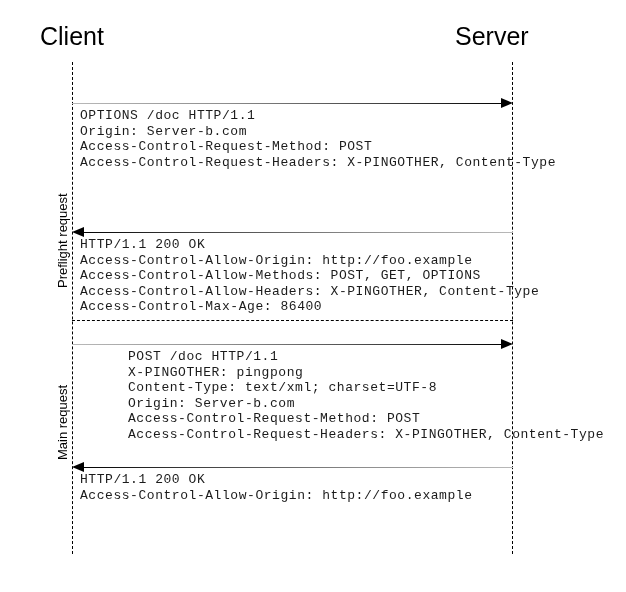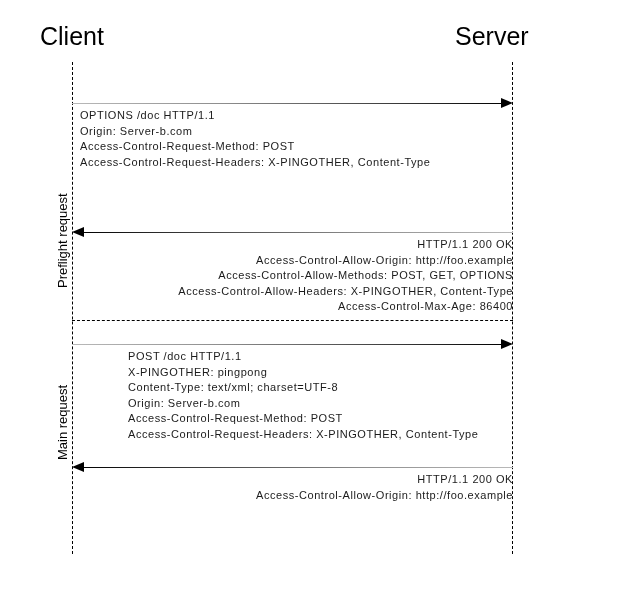--- a/index.html
+++ b/index.html
@@ -109,29 +109,29 @@
   }
 
   #arrow-preflight-request { left: 72px; width: 441px; top: 98px; }
   #arrow-preflight-response { left: 72px; width: 441px; top: 227px; }
   #arrow-main-request      { left: 72px; width: 441px; top: 339px; }
   #arrow-main-response     { left: 72px; width: 441px; top: 462px; }
 
   
   .message-block {
     position: absolute;
-    font-family: Liberation Sans, sans-serif;
-    font-size: 11px;
+    font-family: Liberation Mono, monospace;
+    font-size: 13px;
     line-height: 15.6px;
     color: #1b1b1b;
     white-space: pre;
     letter-spacing: 0.55px;
   }
   .message-block.align-left  { text-align: left; }
-  .message-block.align-right { text-align: right; }
+  .message-block.align-right { text-align: left; }
 
   #msg-preflight-request  { left: 80px;  top: 108px; }
   #msg-preflight-response { left: 80px;  width: 433px; top: 237px; }
   #msg-main-request       { left: 80px;  top: 349px; margin-left: 48px; }
   #msg-main-response      { left: 80px;  width: 433px; top: 472px; }
 
   .message-line { display: block; }
 </style>
 </head>
 <body>

